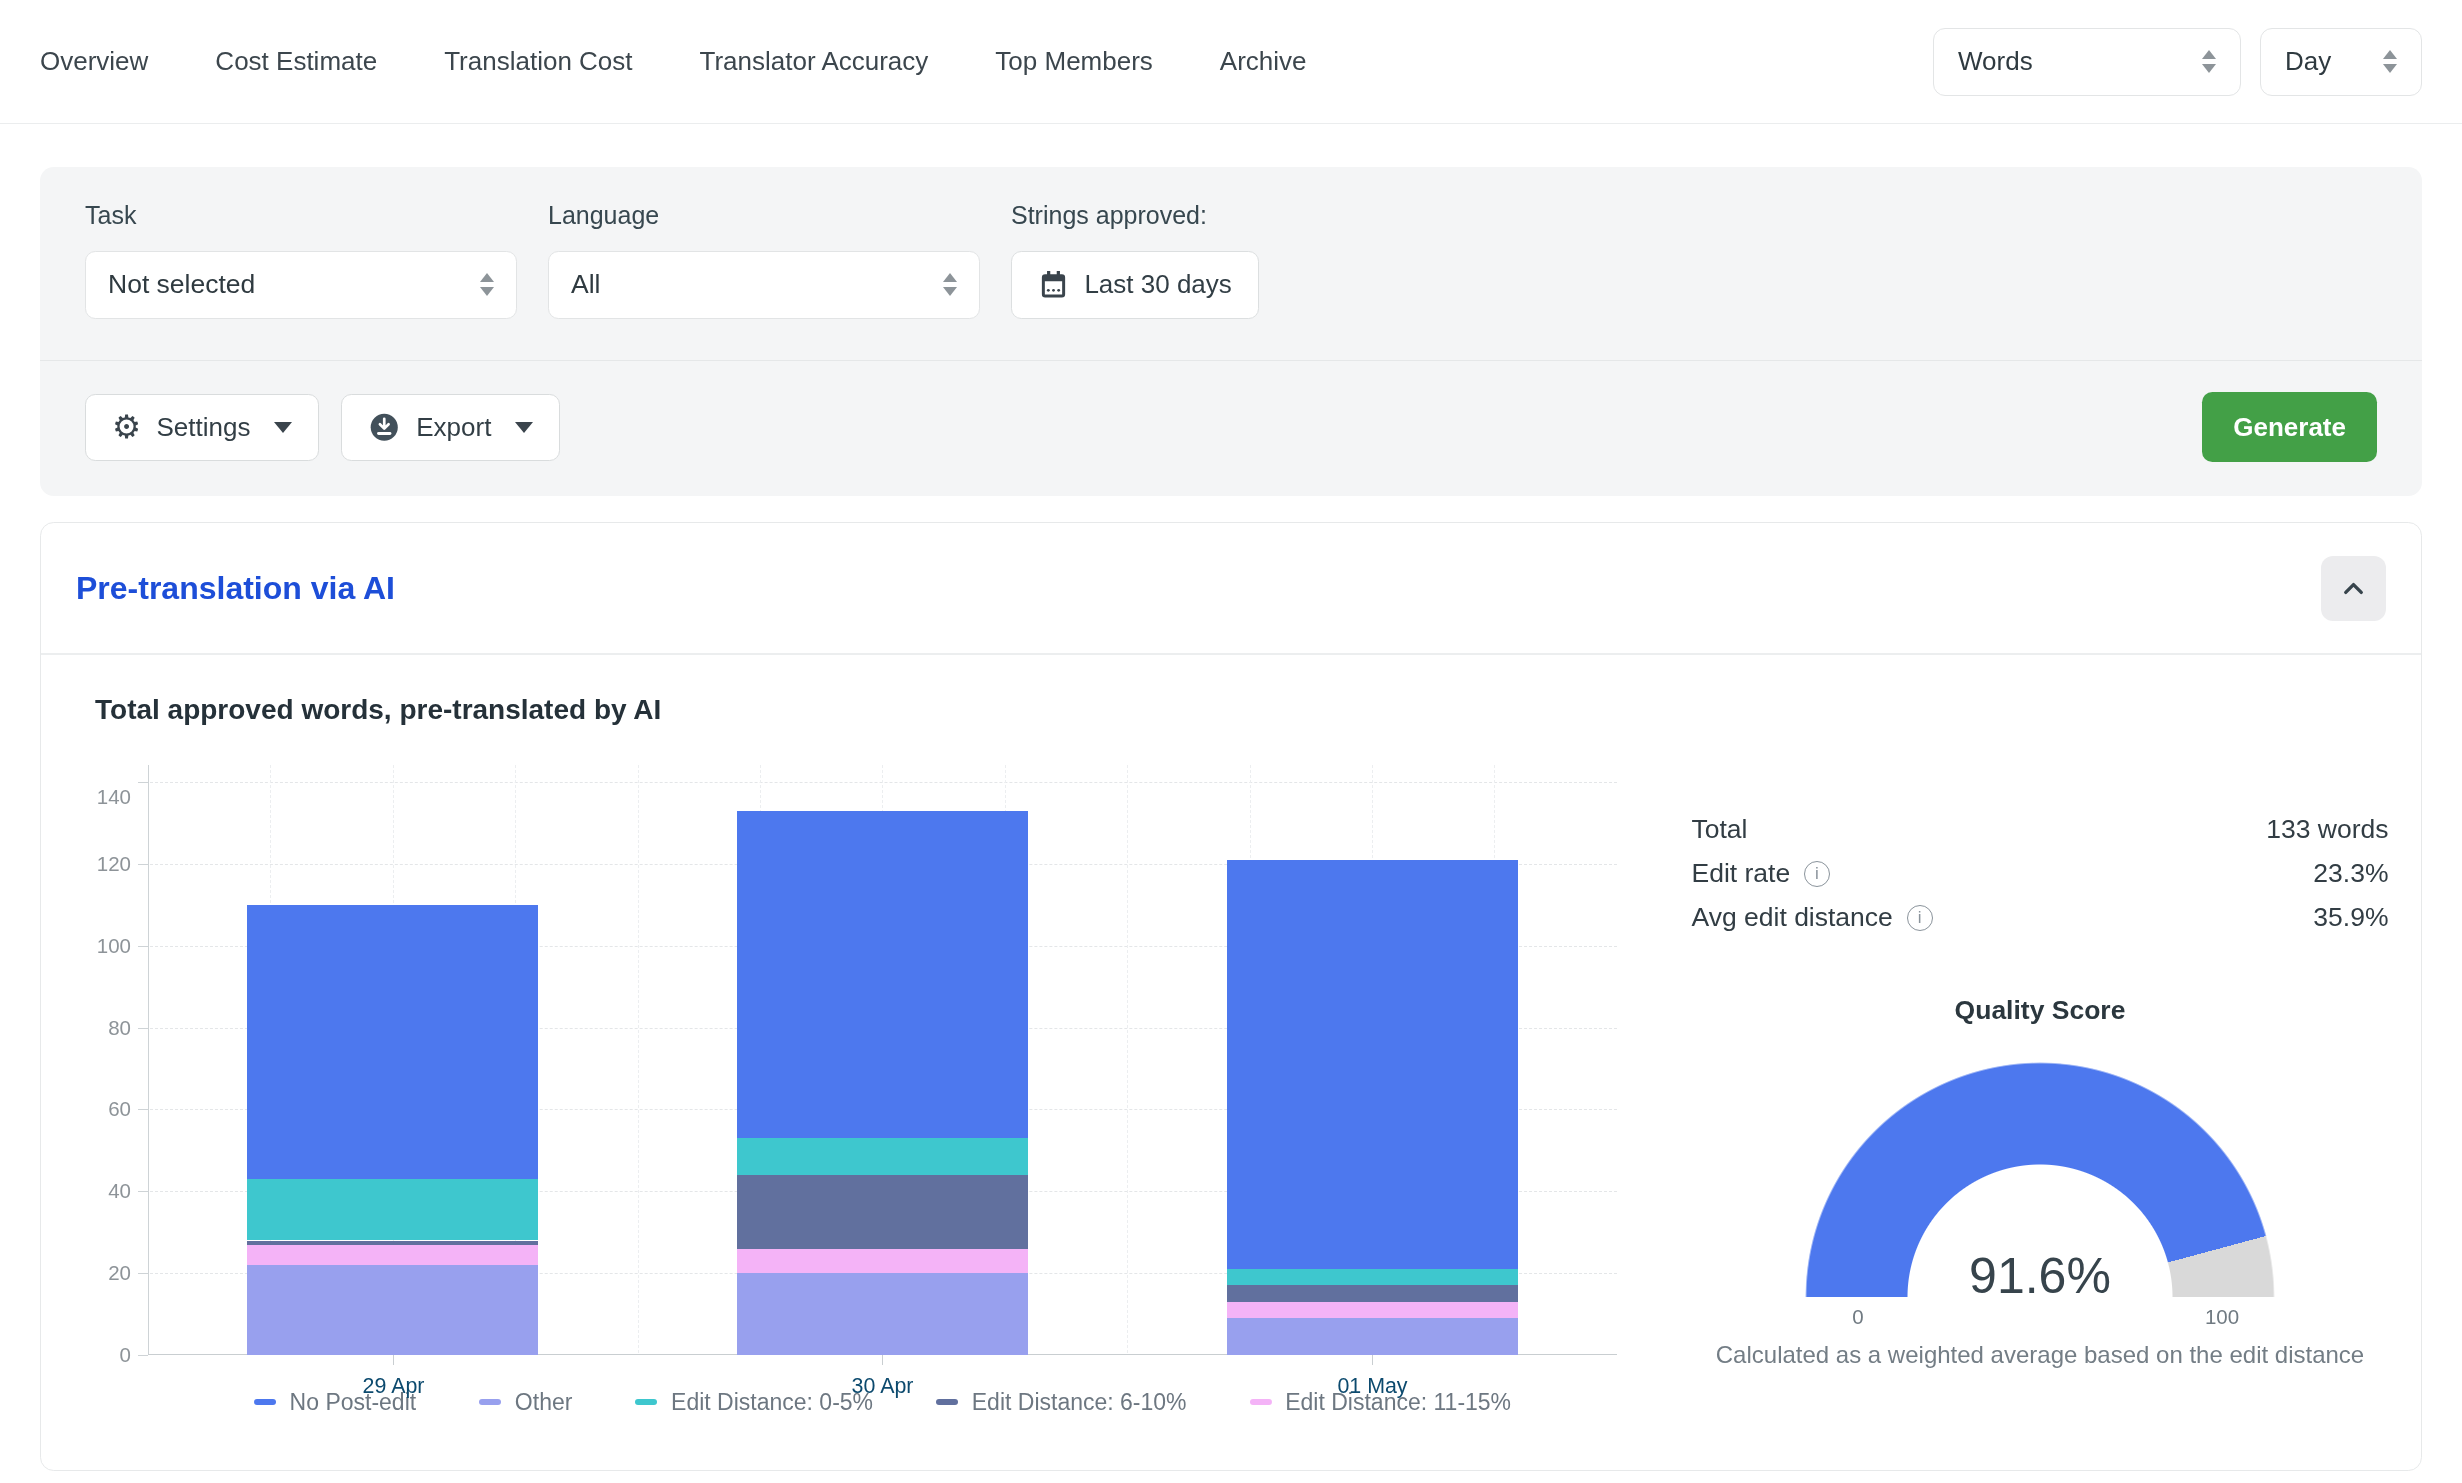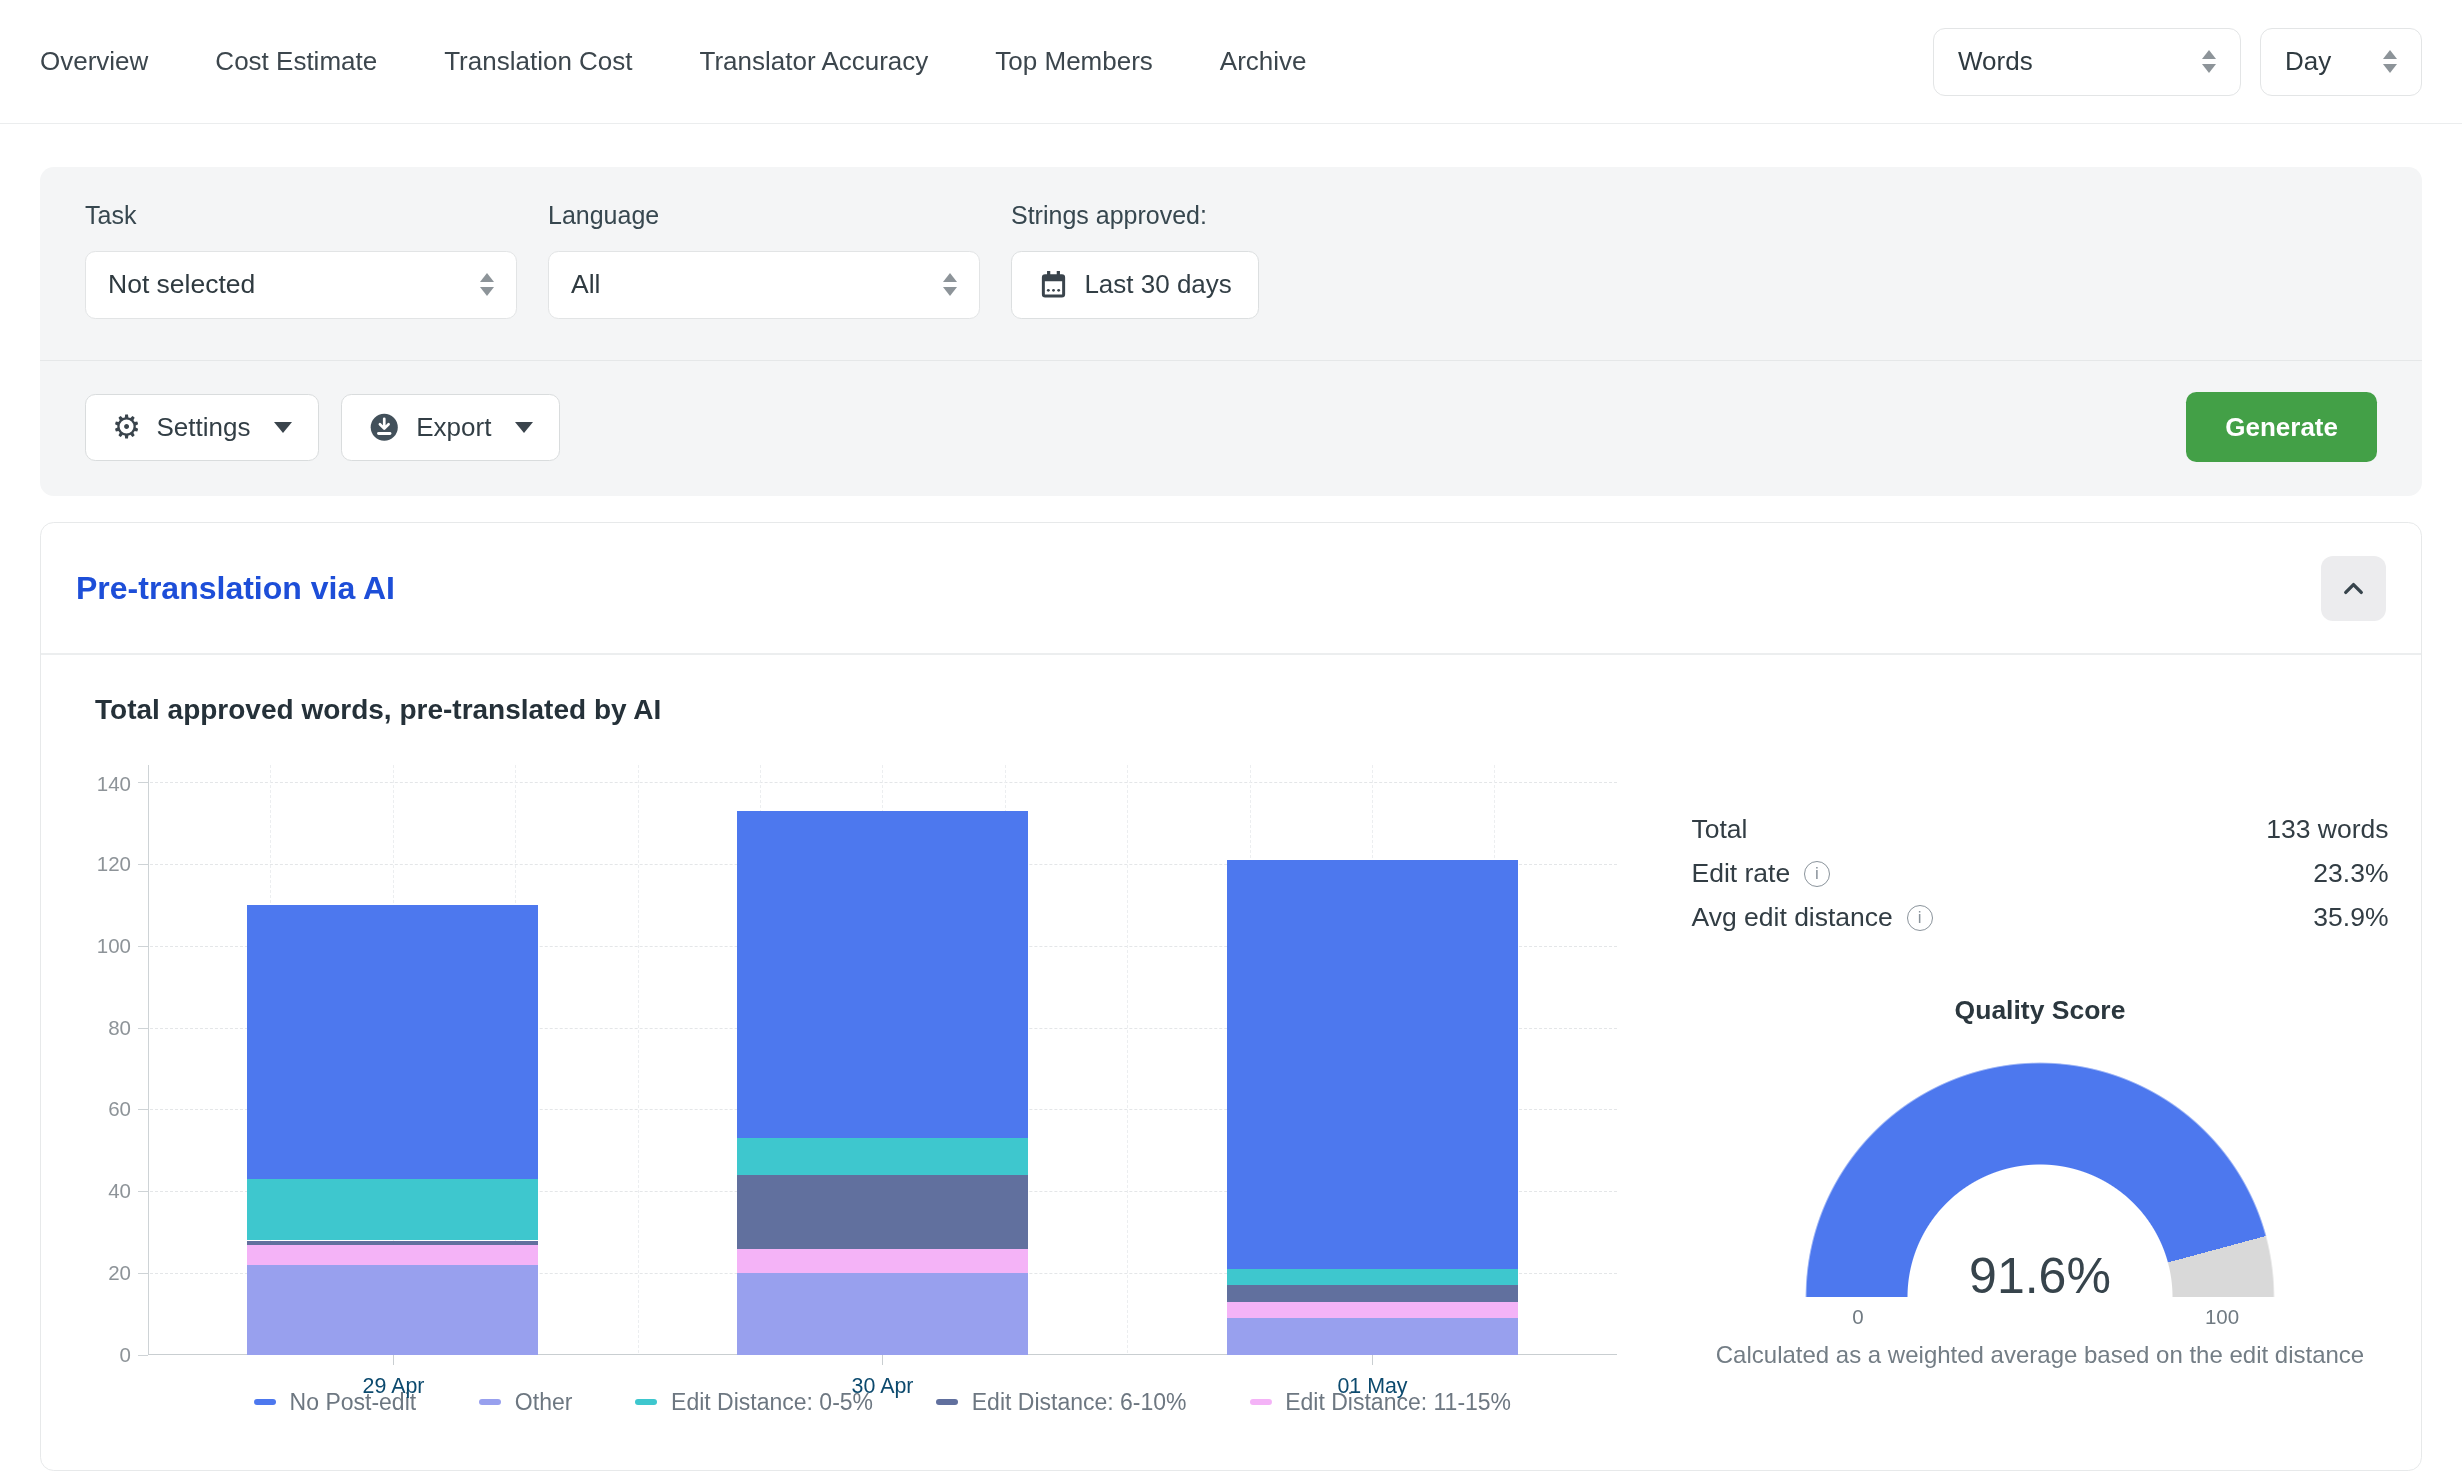--- a/index.html
+++ b/index.html
@@ -38,21 +38,21 @@
   .panel-divider { height:1.7px; background:#e5e7e8; }
   .panel-actions { display:flex; align-items:center; padding:31px 45px 34px; }
   .btn { height:67px; border:1.7px solid #d9dcdd; border-radius:10.3px; background:#fff;
     display:flex; align-items:center; gap:15.4px; padding:0 26px; font-size:26px;
     color:#323e45; cursor:pointer; }
   .btn + .btn { margin-left:22px; }
   .caret { width:0; height:0; border-left:9.4px solid transparent;
     border-right:9.4px solid transparent; border-top:11px solid #3a444c; margin-left:8.5px; }
   .gear { font-size:32.5px; color:#3a444c; line-height:1; }
   .generate { margin-left:auto; background:#43a047; color:#fff; border:none; height:70px;
-    padding:0 39px; font-size:26px; font-weight:700; border-radius:10.3px; cursor:pointer; }
+    padding:0 31px; font-size:26px; font-weight:700; border-radius:10.3px; cursor:pointer; }
 
   
   .card { margin:26px 40px 0; border:1.7px solid #e7e9ea; border-radius:13.7px;
     background:#fff; min-height:949px; }
   .card-head { display:flex; align-items:center; justify-content:space-between;
     padding:32.5px 35px; }
   .card-title { font-size:32px; font-weight:700; color:#1d4ed8; }
   .collapse-btn { width:65px; height:65px; background:#ececee; border:none;
     border-radius:12px; display:flex; align-items:center; justify-content:center;
     cursor:pointer; }
@@ -218,21 +218,21 @@
           <div class="gl-h" style="top: 263px;"></div>
           <div class="ylab" style="top: 251px;">80</div>
           <div class="ytick" style="top: 263px;"></div>
           <div class="gl-h" style="top: 181px;"></div>
           <div class="ylab" style="top: 169px;">100</div>
           <div class="ytick" style="top: 181px;"></div>
           <div class="gl-h" style="top: 99px;"></div>
           <div class="ylab" style="top: 87px;">120</div>
           <div class="ytick" style="top: 99px;"></div>
           <div class="gl-h" style="top: 17px;"></div>
-          <div class="ylab" style="top: 7px; text-align: right;">140</div>
+          <div class="ylab" style="top: 20px; text-align: right;">140</div>
           <div class="ytick" style="top: 17px;"></div>
           <div class="gl-v" style="left: 122px;"></div>
           <div class="gl-v" style="left: 245px;"></div>
           <div class="gl-v" style="left: 367px;"></div>
           <div class="gl-v" style="left: 490px;"></div>
           <div class="gl-v" style="left: 612px;"></div>
           <div class="gl-v" style="left: 734px;"></div>
           <div class="gl-v" style="left: 857px;"></div>
           <div class="gl-v" style="left: 979px;"></div>
           <div class="gl-v" style="left: 1102px;"></div>

